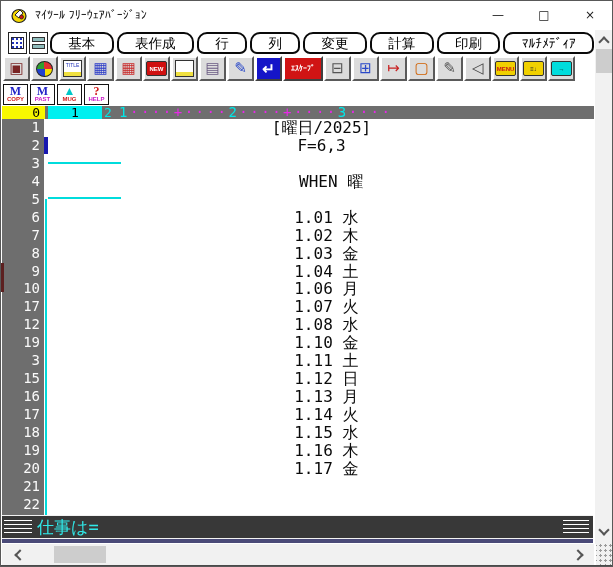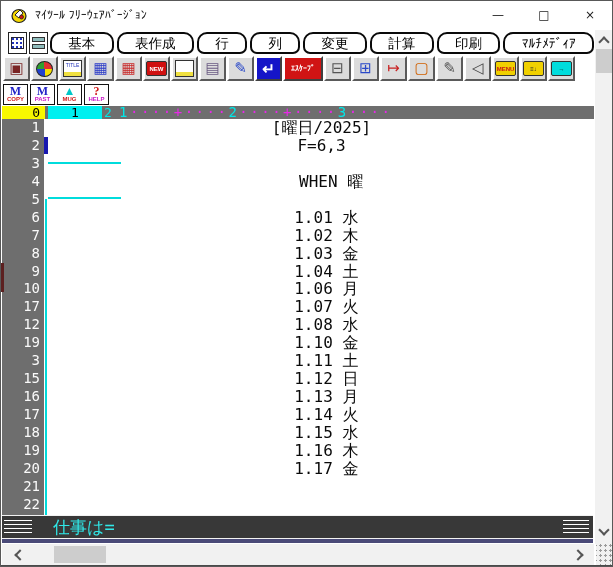--- a/index.html
+++ b/index.html
@@ -60,21 +60,21 @@
   .gutter .ln{height:17.95px;line-height:17.95px;color:#fafafa;font-family:"DejaVu Sans Mono",monospace;font-size:14px;text-align:right;padding-right:4px;}
   .content{position:absolute;left:42px;top:0;right:0;height:396px;background:#fff;text-align:center;}
   .content .line{height:17.95px;line-height:17.95px;font-family:"DejaVu Sans Mono",monospace;font-size:16px;color:#0a0a0a;white-space:pre;padding-left:4px;}
   .cursor{position:absolute;left:0;top:18px;width:3.5px;height:17px;background:#1818b0;}
   .tline{position:absolute;height:2px;background:#00dcdc;}
   .tline.h3{left:4px;top:43px;width:73px;}
   .tline.h5{left:4px;top:78px;width:73px;}
   .vline{position:absolute;left:0.5px;top:80px;width:2.5px;height:316px;background:#00dcdc;}
   
   .statusbar{position:absolute;left:1px;top:514px;width:591px;height:24px;background:#383838;
-    border-top:1.5px solid #f2f2f2;border-bottom:1.5px solid #f2f2f2;display:flex;align-items:center;gap:16px;}
+    border-top:1.5px solid #f2f2f2;border-bottom:1.5px solid #f2f2f2;display:flex;align-items:center;}
   .sgrip{width:28px;height:14px;margin:0 2px;
     background:repeating-linear-gradient(to bottom,#ffffff 0 1.5px,transparent 1.5px 4px);}
   .sgrip.right{margin-left:auto;margin-right:4px;width:26px;}
   .sprompt{color:#30e8e8;font-family:"DejaVu Sans Mono",monospace;font-size:17px;line-height:20px;margin-left:3px;white-space:pre;}
   .purpleline{position:absolute;left:1px;top:538px;width:591px;height:4.5px;background:#4a4a78;border-bottom:1px solid #fff;}
   
   .hscroll{position:absolute;left:1px;top:543px;width:592px;height:21px;background:#f1f1f1;}
   .hthumb{position:absolute;left:52px;top:2px;width:52px;height:17px;background:#cdcdcd;}
   .vscroll{position:absolute;left:594px;top:29px;width:18px;height:514px;background:#f1f1f1;}
   .vthumb{position:absolute;left:1px;top:19px;width:16px;height:24px;background:#cdcdcd;}

